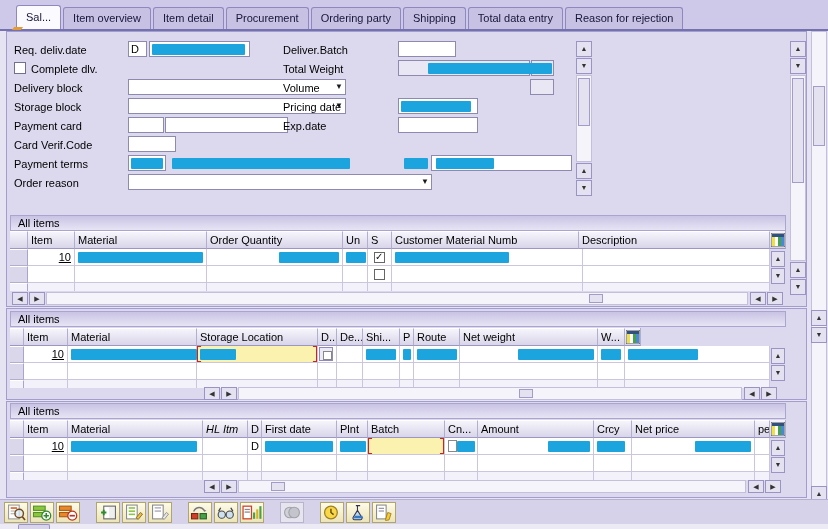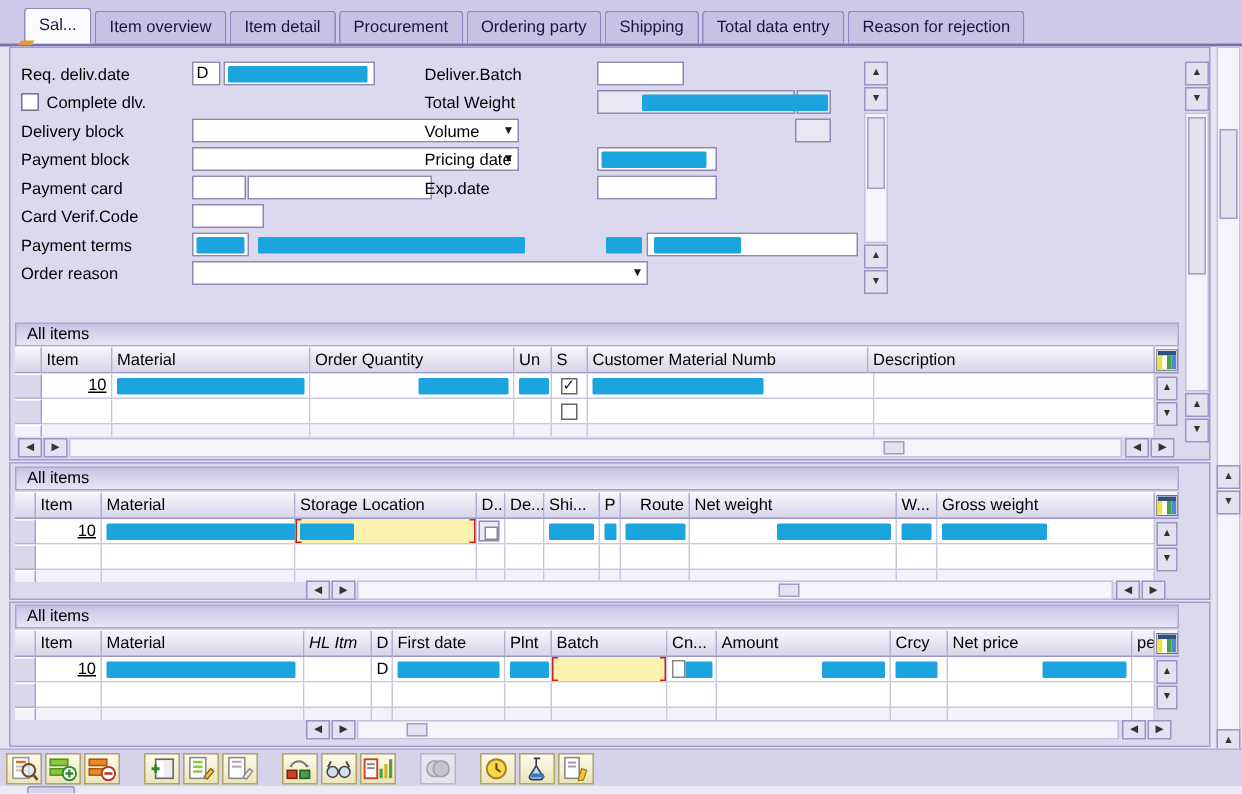--- a/index.html
+++ b/index.html
@@ -117,21 +117,21 @@
   <div class="field ro" style="left:531px;top:60px;width:23px"></div>
   <div class="redact abs" style="left:428px;top:63px;width:124px"></div>
 
   <div class="flabel" style="left:14px;top:82px">Delivery block</div>
   <div class="field" style="left:128px;top:79px;width:218px">
       <span class="dd-arrow">▼</span>
     </div>
   <div class="flabel" style="left:283px;top:82px">Volume</div>
   <div class="field ro" style="left:530px;top:79px;width:24px"></div>
 
-  <div class="flabel" style="left:14px;top:101px">Payment block</div>
+  <div class="flabel" style="left:14px;top:101px">Storage block</div>
   <div class="field" style="left:128px;top:98px;width:218px">
       <span class="dd-arrow">▼</span>
     </div>
   <div class="flabel" style="left:283px;top:101px">Pricing date</div>
   <div class="field" style="left:398px;top:98px;width:80px">
       <div class="redact" style="width:70px"></div>
     </div>
 
   <div class="flabel" style="left:14px;top:120px">Payment card</div>
   <div class="field" style="left:128px;top:117px;width:36px"></div>
@@ -259,24 +259,23 @@
       <div class="ttitle" style="left: 10px; top: 311px; width: 776px;">All items</div>
       <div class="trow" style="left: 10px; top: 328px;">
         <div class="hcell" style="width: 14px;"></div>
         <div class="hcell" style="width: 44px;">Item</div>
         <div class="hcell" style="width: 129px;">Material</div>
         <div class="hcell" style="width: 121px;">Storage Location</div>
         <div class="hcell" style="width: 19px;">D..</div>
         <div class="hcell" style="width: 26px;">De...</div>
         <div class="hcell" style="width: 37px;">Shi...</div>
         <div class="hcell" style="width: 14px;">P</div>
-        <div class="hcell" style="width: 46px; text-align: right;">Route</div>
+        <div class="hcell" style="width: 46px;">Route</div>
         <div class="hcell" style="width: 138px;">Net weight</div>
         <div class="hcell" style="width: 27px;">W...</div>
-        <div class="hcell" style="width: 145px;">Gross weight</div>
         <div class="iconcell" style="width: 16px;">
           <svg width="14" height="14" viewBox="0 0 14 14">
             <rect width="14" height="14" fill="#fff" stroke="#444"></rect>
             <rect x="1" y="1" width="12" height="3" fill="#305080"></rect>
             <rect x="1" y="4" width="3" height="9" fill="#f0e048"></rect>
             <rect x="4" y="4" width="3" height="9" fill="#fff"></rect>
             <rect x="7" y="4" width="3" height="9" fill="#48a048"></rect>
             <rect x="10" y="4" width="3" height="9" fill="#4888d8"></rect>
           </svg>
         </div>

